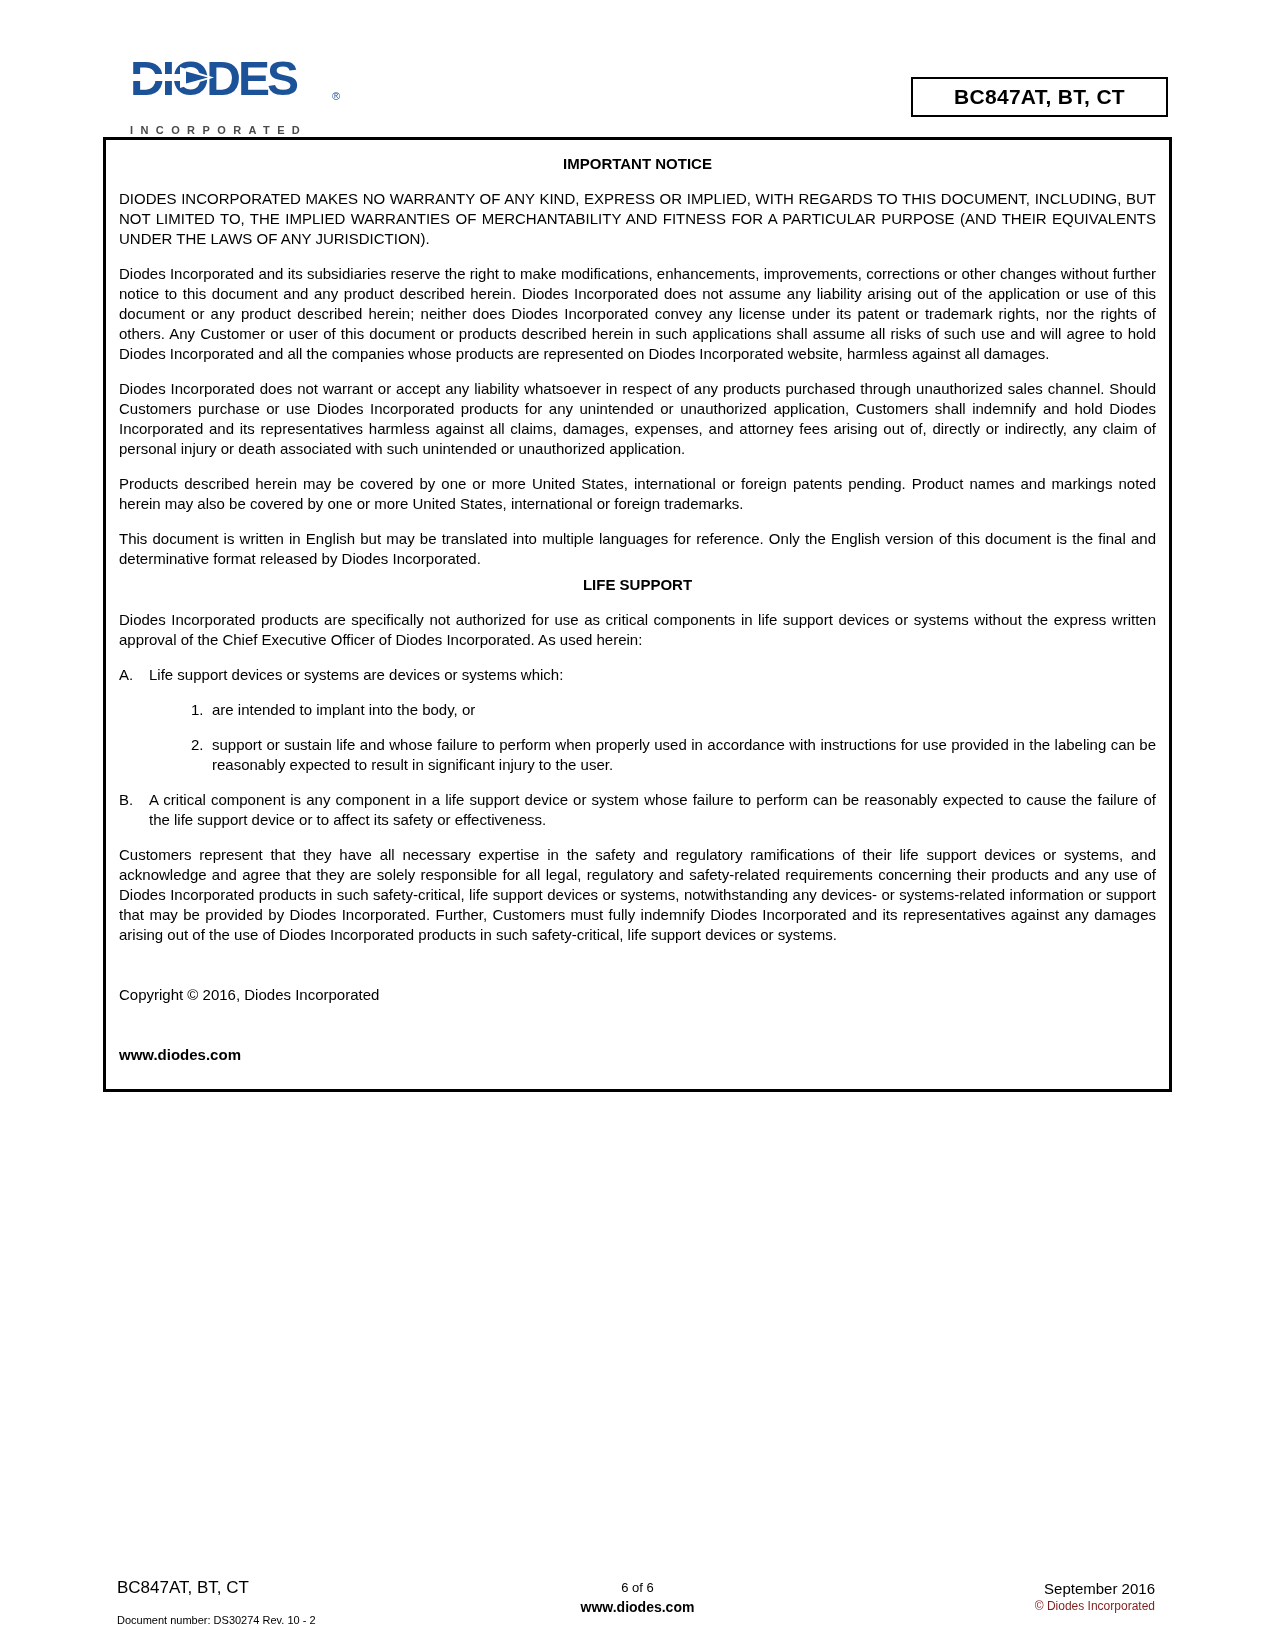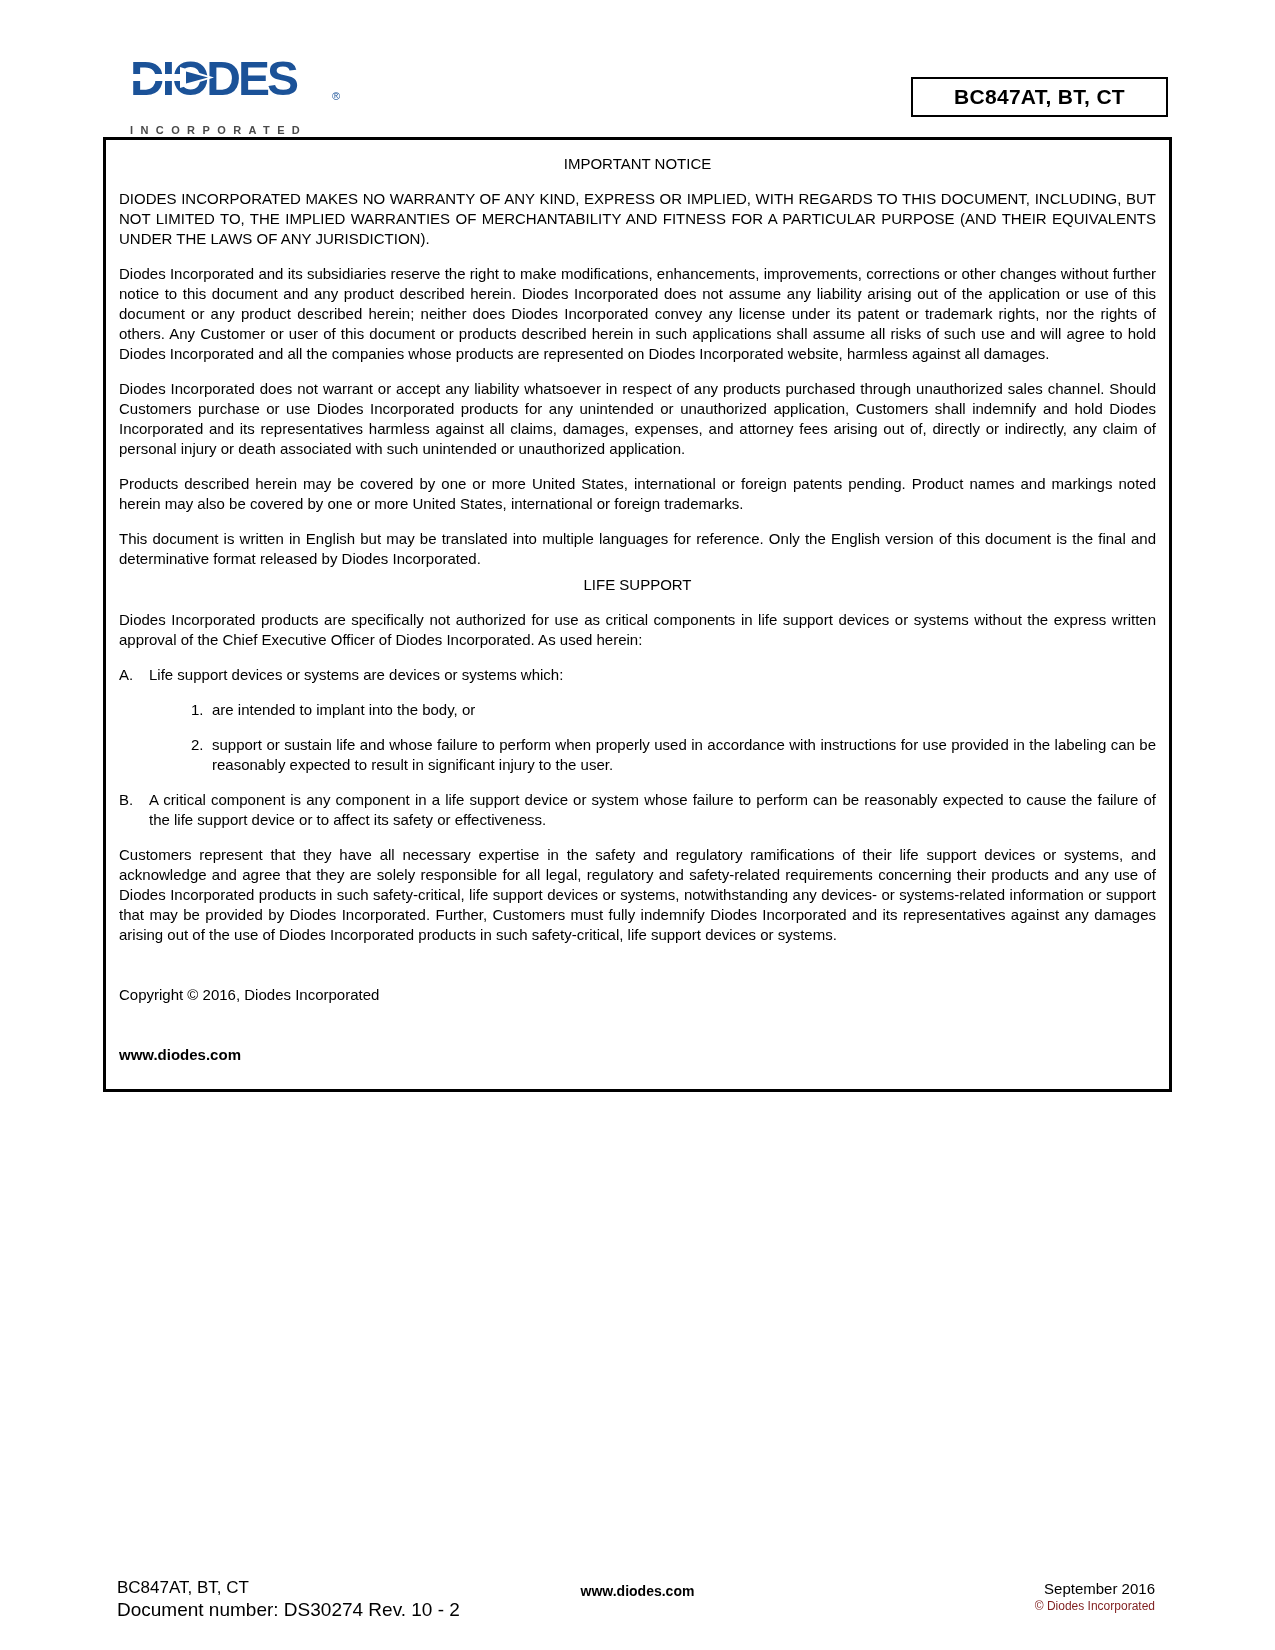--- a/index.html
+++ b/index.html
@@ -39,21 +39,21 @@
   .notice-box {
     position: absolute;
     left: 103px; top: 137px;
     width: 1069px; height: 955px;
     border: 3px solid #000;
     padding: 10px 13px 10px 13px;
     overflow: hidden;
     background: #fff;
   }
   .notice-box .section-title {
-    font-size: 15px; font-weight: normal;
+    font-size: 15px; font-weight: bold;
     text-align: center;
     margin: 4px 0 0 0;
     line-height: 20px;
   }
   .notice-box p {
     font-size: 15px; line-height: 20px;
     text-align: justify;
     margin: 15px 0 0 0;
   }
   .notice-box p.no-justify { text-align: left; margin-top: 40px; }
@@ -64,21 +64,21 @@
   }
   .list-row .marker { flex: none; width: 30px; }
   .list-row.numbered { margin-left: 72px; }
   .list-row.numbered .marker { width: 21px; }
   .list-row .li-text { flex: 1; text-align: justify; }
   .website-line { font-weight: bold; }
 
   
   .footer-left { position: absolute; left: 117px; top: 1577px; }
   .footer-left .f-title { font-size: 17px; line-height: 21px; }
-  .footer-left .f-sub { font-size: 19px; line-height: 17px; margin-top: 3px; }
+  .footer-left .f-sub { font-size: 11px; line-height: 17px; margin-top: 14px; }
   .footer-center { position: absolute; left: 0; right: 0; top: 1580px; text-align: center; }
   .footer-center .f-page { font-size: 13px; line-height: 16px; }
   .footer-center .f-site { font-size: 14px; line-height: 18px; font-weight: bold; margin-top: 2px; }
   .footer-right { position: absolute; right: 120px; top: 1580px; text-align: right; margin-left: 36px; }
   .footer-right .f-date { font-size: 15px; line-height: 18px; }
   .footer-right .f-copy { font-size: 12px; line-height: 15px; color: #7f1d1d; margin-top: 1px; }
 
   a.plainlink { color: inherit; text-decoration: none; cursor: pointer; }
 </style>
 </head>
@@ -142,20 +142,21 @@
       <a class="plainlink">www.diodes.com</a>
     </p>
   </div>
 
   <div class="footer-left">
     <div class="f-title">BC847AT, BT, CT</div>
     <div class="f-sub">Document number: DS30274  Rev. 10 - 2</div>
   </div>
 
   <div class="footer-center">
+    <div class="f-page">6 of 6</div>
     <div class="f-site">
       <a class="plainlink">www.diodes.com</a>
     </div>
   </div>
 
   <div class="footer-right">
     <div class="f-date">September 2016</div>
     <div class="f-copy">© Diodes Incorporated</div>
   </div>
 

